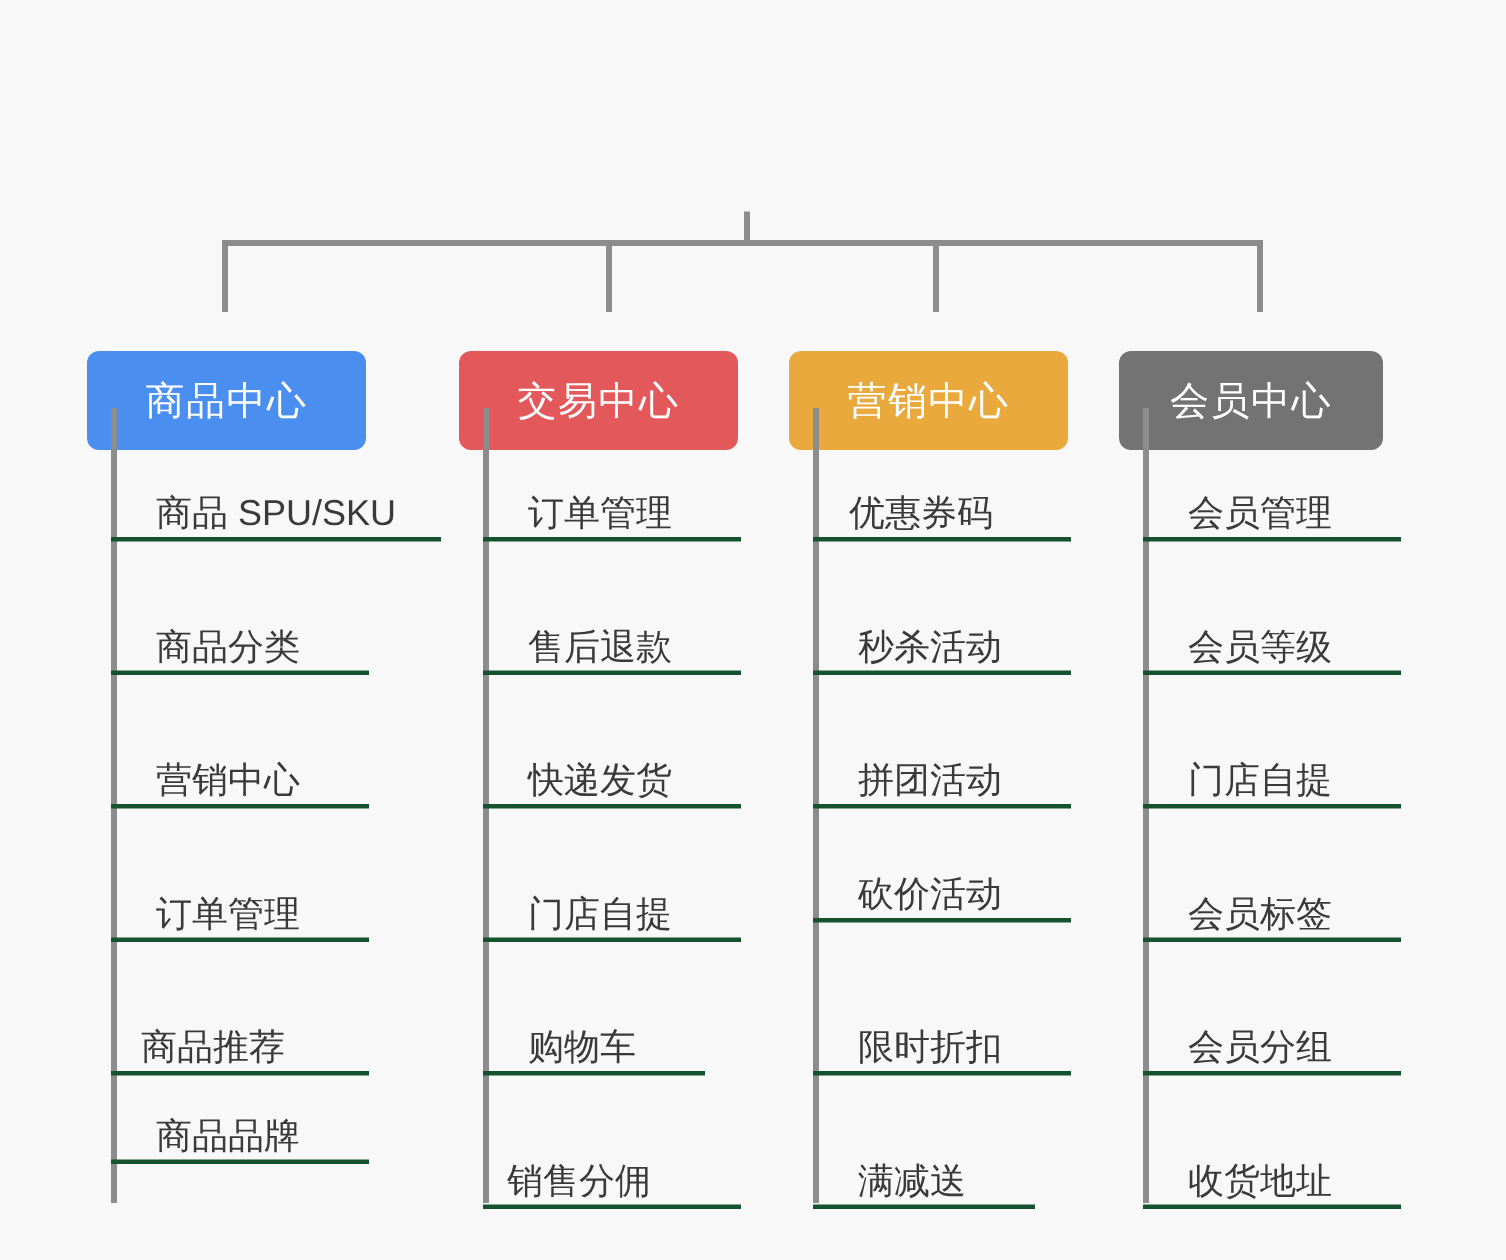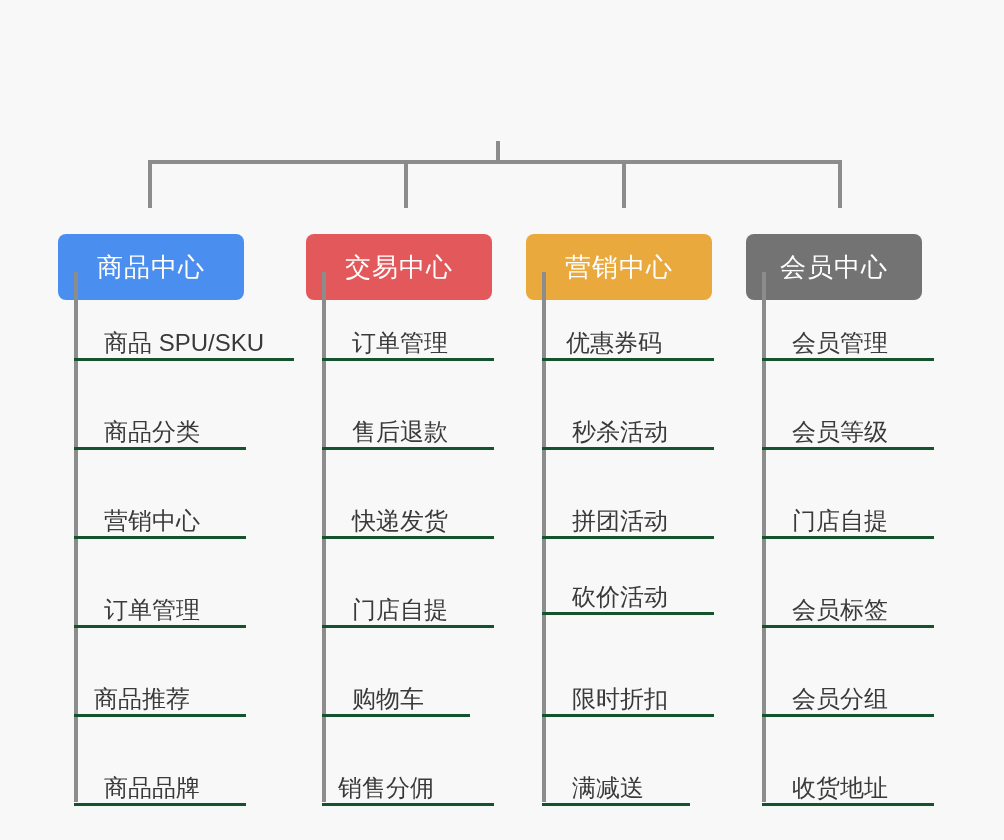--- a/index.html
+++ b/index.html
@@ -135,21 +135,21 @@
     </div>
     <div class="leaf" style="top:244px; width:172px;">
       <span class="leaf-label">营销中心</span>
     </div>
     <div class="leaf" style="top:333px; width:172px;">
       <span class="leaf-label">订单管理</span>
     </div>
     <div class="leaf" style="top:422px; width:172px;padding-left:20px;">
       <span class="leaf-label">商品推荐</span>
     </div>
-    <div class="leaf" style="top:511px; width:172px;font-family:Liberation Serif, serif;">
+    <div class="leaf" style="top:481px; width:172px;font-family:Liberation Serif, serif;">
       <span class="leaf-label">商品品牌</span>
     </div>
   </div>
 
   <div class="column" style="left:306px;">
     <div class="cat-box" style="width:186px; background:#e2585b;">
       <span class="cat-label">交易中心</span>
     </div>
     <div class="spine" style="top:66px; height:530px;"></div>
     <div class="leaf" style="top:66px;  width:172px;">

